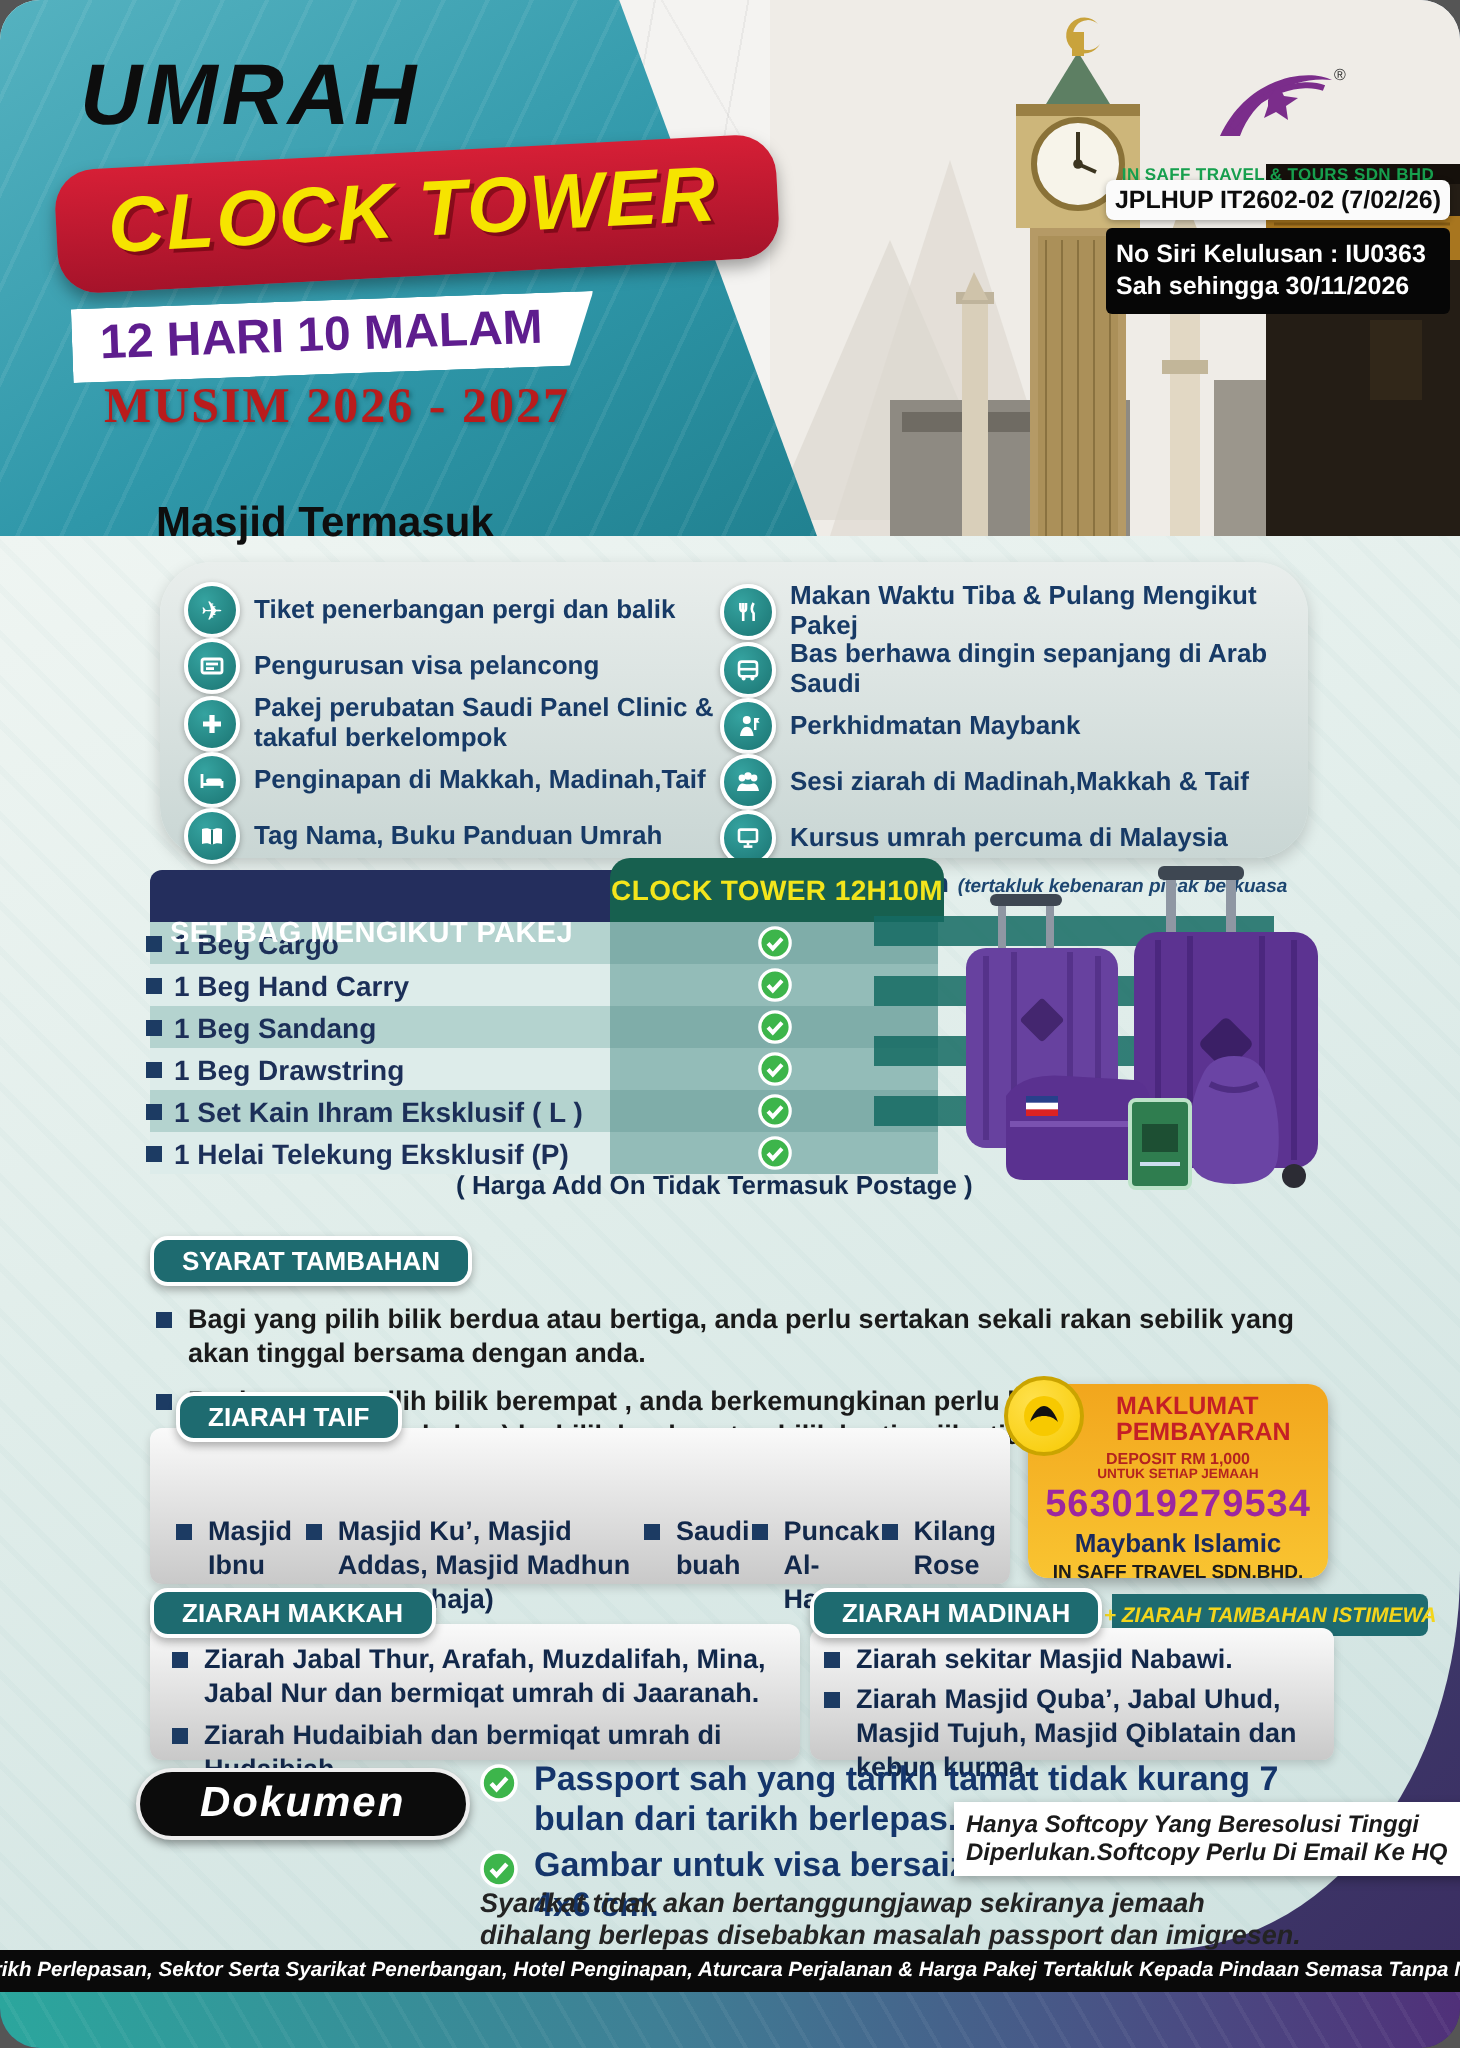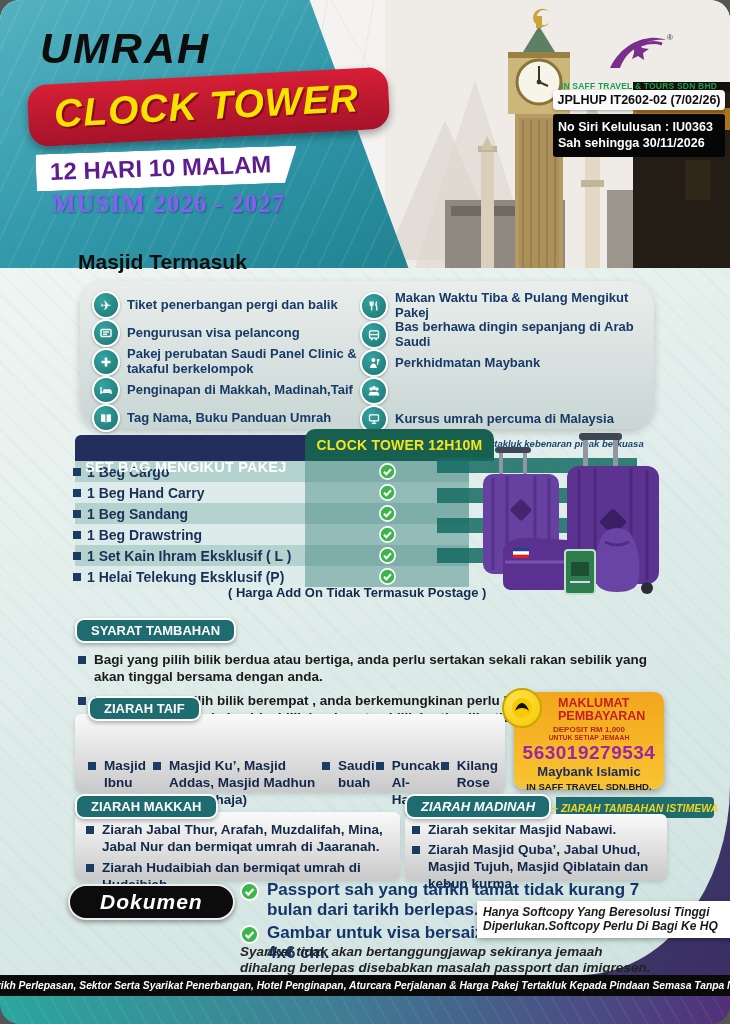--- a/index.html
+++ b/index.html
@@ -21,21 +21,21 @@
      color:#0d0d0d;letter-spacing:2px;}
   .banner-red{position:absolute;left:28px;top:76px;transform:rotate(-3deg);
      background:linear-gradient(#d61f36,#a5132a);border-radius:20px;padding:8px 30px 10px 26px;
      box-shadow:0 4px 8px rgba(0,0,0,.35);}
   .banner-red span{font-size:39px;font-weight:900;font-style:italic;color:#f6e400;
      text-shadow:2px 2px 0 rgba(90,0,10,.55);letter-spacing:1px;white-space:nowrap;}
   .banner-white{position:absolute;left:36px;top:150px;transform:rotate(-2deg);background:#fff;
      clip-path:polygon(0 0,100% 0,95% 100%,0 100%);padding:4px 26px 5px 14px;}
   .banner-white span{font-size:24px;font-weight:800;color:#5e1d8e;white-space:nowrap;}
   .musim{position:absolute;left:52px;top:190px;font-family:"Liberation Serif",serif;font-weight:700;
-     font-size:25px;color:#8b5cf6;text-shadow:1px 1px 2px rgba(0,60,70,.5);letter-spacing:1px;}
+     font-size:25px;color:#b91c1c;text-shadow:1px 1px 2px rgba(0,60,70,.5);letter-spacing:1px;}
   .logo-card{position:absolute;right:6px;top:30px;width:170px;text-align:center;}
   .logo-company{font-size:8.5px;font-weight:800;color:#17a04e;letter-spacing:.2px;margin-top:1px;}
   .logo-reg{font-size:5.5px;font-weight:700;color:#666;}
   .license-bar{position:absolute;right:5px;top:90px;width:168px;background:#fbfbfb;border-radius:4px;
      padding:3px 2px;text-align:center;font-size:12.5px;font-weight:800;color:#0c0c0c;
      box-shadow:0 1px 3px rgba(0,0,0,.3);}
   .serial-box{position:absolute;right:5px;top:114px;width:162px;background:#060606;border-radius:3px;
      padding:5px 5px;font-size:12.5px;font-weight:800;color:#fff;line-height:1.3;}
   
   .light-area{position:absolute;left:0;top:268px;width:730px;height:707px;
@@ -55,21 +55,21 @@
   .picon{flex:0 0 auto;width:24px;height:24px;border-radius:50%;
      background:radial-gradient(circle at 35% 30%,#35a3a0,#1b7472);
      border:2px solid #fff;box-shadow:0 1px 3px rgba(0,0,0,.3);
      display:flex;align-items:center;justify-content:center;color:#fff;font-size:13px;}
   .ptext{font-size:13px;font-weight:800;color:#173a66;line-height:1.12;}
   .pnote{font-size:9.5px;font-weight:700;font-style:italic;color:#1c4570;}
   
   .bag-table{left:75px;top:435px;width:394px;}
   .bag-head{position:relative;height:26px;background:#242e5d;border-top-left-radius:6px;}
   .bag-head .hleft{position:absolute;left:10px;top:4px;font-size:14.5px;font-weight:800;color:#fff;letter-spacing:.2px;margin-top:20px;}
-  .bag-banner{position:absolute;left:230px;top:-6px;width:189px;height:32px;background:#17604f;
+  .bag-banner{position:absolute;left:230px;top:-6px;width:167px;height:32px;background:#17604f;
      border-radius:10px 10px 0 0;display:flex;align-items:center;justify-content:center;}
   .bag-banner span{font-size:14px;font-weight:800;color:#f3e51c;letter-spacing:.2px;}
   .trow{display:flex;height:21px;align-items:center;}
   .trow .lbl{flex:0 0 230px;display:flex;align-items:center;gap:6px;height:100%;padding-left:2px;box-sizing:border-box;}
   .trow .chk{flex:0 0 164px;display:flex;align-items:center;justify-content:center;height:100%;}
   .trow:nth-child(odd) .lbl{background:#ddecea;}
   .trow:nth-child(even) .lbl{background:#b4d3cf;}
   .trow:nth-child(odd) .chk{background:#93bcb8;}
   .trow:nth-child(even) .chk{background:#7fada9;}
   .sqbul{width:8px;height:8px;background:#1c3b63;flex:0 0 auto;margin-left:-4px;}
@@ -294,20 +294,21 @@
       </div>
       <div class="pitem">
         <span class="picon">
           <svg width="14" height="14" viewBox="0 0 14 14">
               <circle cx="4" cy="5" r="1.7" fill="#fff"></circle>
               <circle cx="10" cy="5" r="1.7" fill="#fff"></circle>
               <circle cx="7" cy="4" r="1.9" fill="#fff"></circle>
               <path d="M1.5 11.5c.4-2.6 1.6-3.8 2.8-3.8.8 0 1.4.4 2.7.4s1.9-.4 2.7-.4c1.2 0 2.4 1.2 2.8 3.8Z" fill="#fff"></path>
             </svg>
         </span>
+        <span class="ptext">Sesi ziarah di Madinah,Makkah &amp; Taif</span>
       </div>
       <div class="pitem">
         <span class="picon">
           <svg width="14" height="14" viewBox="0 0 14 14" fill="none" stroke="#fff" stroke-width="1.3">
               <rect x="2.5" y="2.8" width="9" height="6" rx="0.8"></rect>
               <line x1="7" y1="8.8" x2="7" y2="10.8"></line>
               <line x1="4.8" y1="11.3" x2="9.2" y2="11.3"></line>
             </svg>
         </span>
         <span class="ptext">Kursus umrah percuma di Malaysia</span>
@@ -529,21 +530,21 @@
     <div class="bullet-line">
         <span class="sq"></span>
         <span class="btext navy">Ziarah Hudaibiah dan bermiqat umrah di Hudaibiah</span>
       </div>
   </div>
 
   <div class="sec extra-banner">
     <span>+ ZIARAH TAMBAHAN ISTIMEWA</span>
   </div>
   <div class="sec graybox" style="left:405px;top:814px;width:262px;height:66px;"></div>
-  <div class="sec" style="left:405px;top:794px;font-style:italic;">
+  <div class="sec" style="left:405px;top:794px;">
     <span class="pill">ZIARAH MADINAH</span>
   </div>
   <div class="sec" style="left:412px;top:822px;width:250px;display:flex;flex-direction:column;gap:3px;">
     <div class="bullet-line">
         <span class="sq"></span>
         <span class="btext navy">Ziarah sekitar Masjid Nabawi.</span>
       </div>
     <div class="bullet-line">
         <span class="sq"></span>
         <span class="btext navy">Ziarah Masjid Quba’, Jabal Uhud, Masjid Tujuh, Masjid Qiblatain dan kebun kurma.</span>
@@ -563,21 +564,21 @@
     </div>
     <div class="dok-item">
       <svg width="19" height="19" viewBox="0 0 17 17" style="flex:0 0 auto;margin-top:2px;">
           <circle cx="8.5" cy="8.5" r="7.6" fill="#3db54b" stroke="#fff" stroke-width="1.6"></circle>
           <path d="M5 8.7l2.4 2.6 4.6-5" stroke="#fff" stroke-width="2" fill="none"></path>
         </svg>
       <span class="dok-text" style="width:235px;">Gambar untuk visa bersaiz 4x6 cm.</span>
     </div>
   </div>
   <div class="sec softcopy-box">
-    <span>Hanya Softcopy Yang Beresolusi Tinggi Diperlukan.Softcopy Perlu Di Bagi Ke HQ</span>
+    <span>Hanya Softcopy Yang Beresolusi Tinggi Diperlukan.Softcopy Perlu Di Email Ke HQ</span>
   </div>
   <div class="sec disclaimer">Syarikat tidak akan bertanggungjawap sekiranya jemaah dihalang berlepas disebabkan masalah passport dan imigresen.</div>
 
   <div class="footer-bar">
     <span>**Tarikh Perlepasan, Sektor Serta Syarikat Penerbangan,  Hotel Penginapan, Aturcara Perjalanan &amp; Harga Pakej Tertakluk Kepada Pindaan Semasa Tanpa Notis</span>
   </div>
   <div class="bottom-strip"></div>
 
 </div>
 

